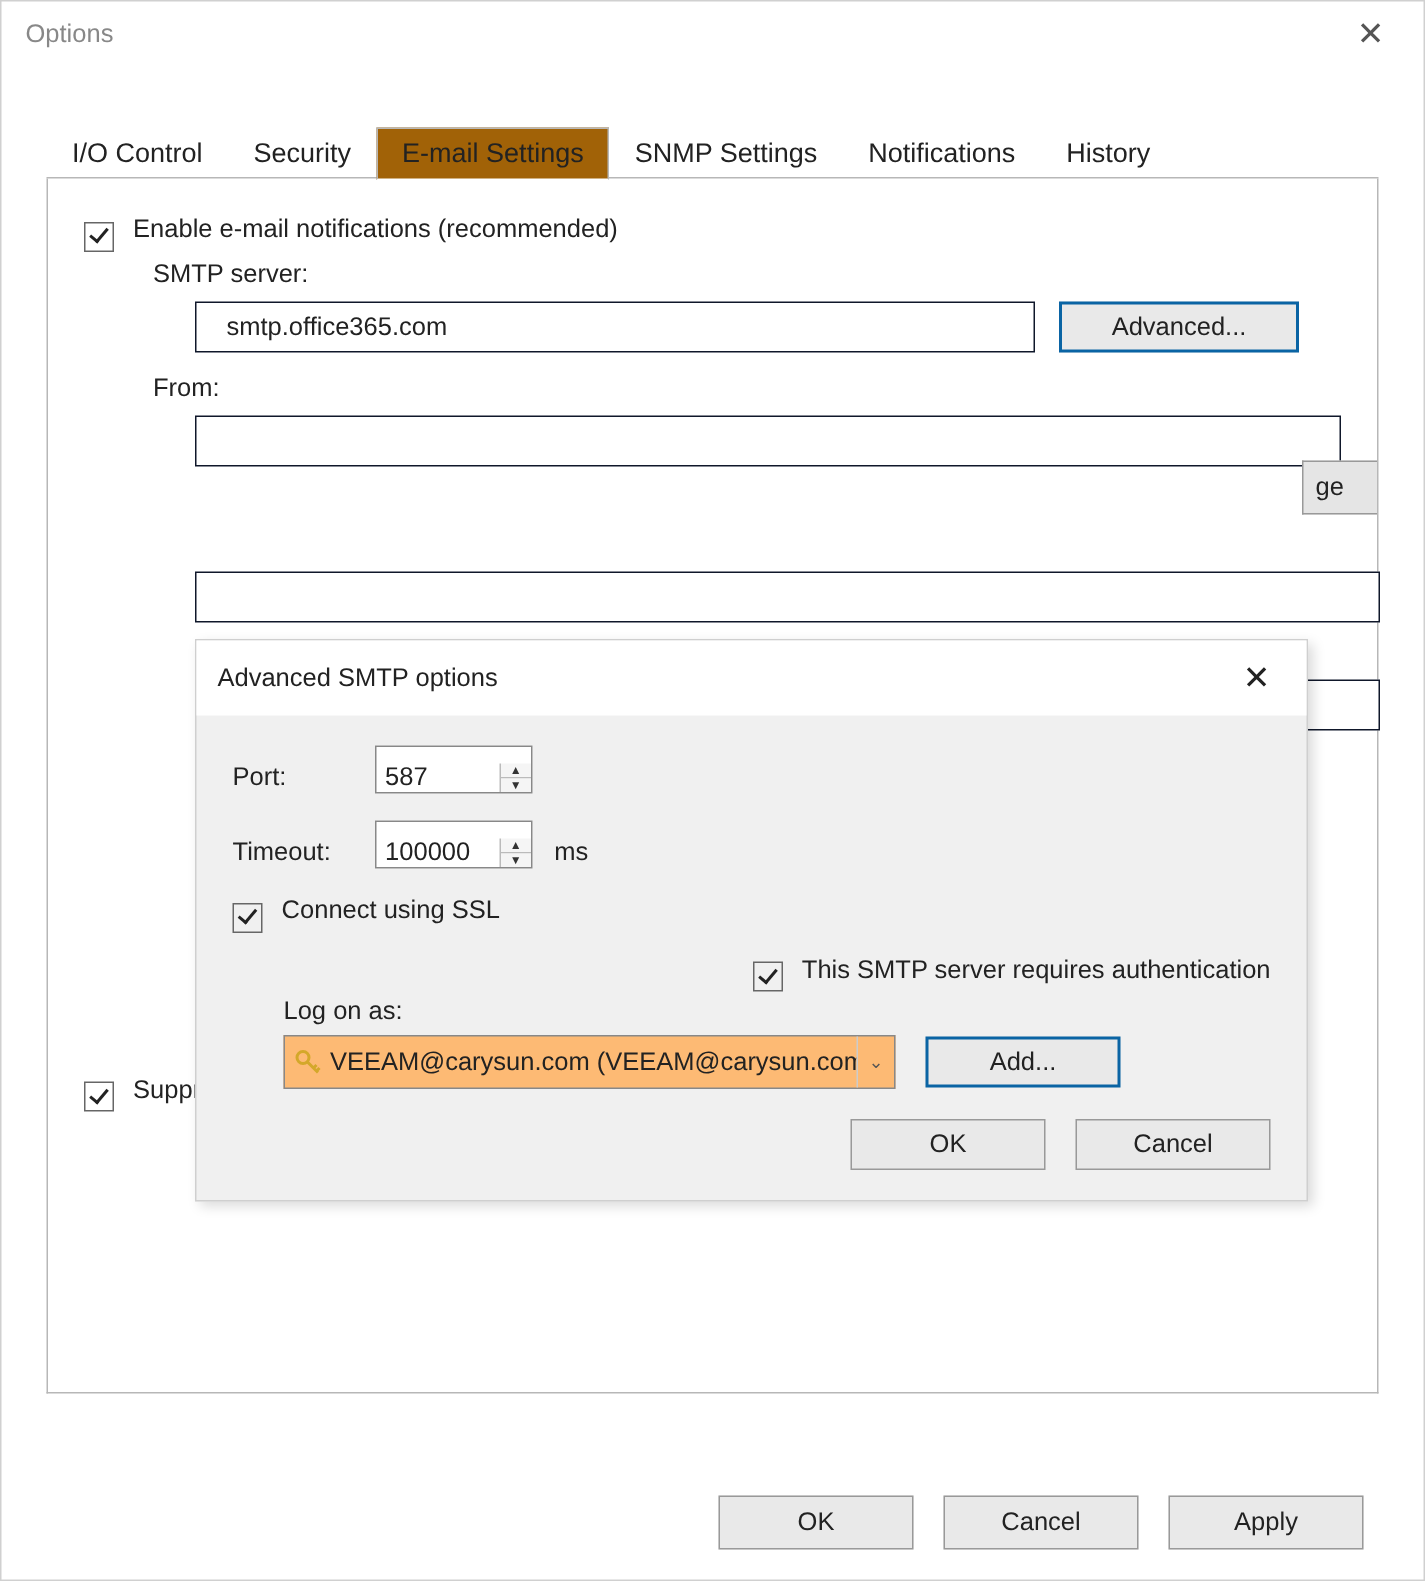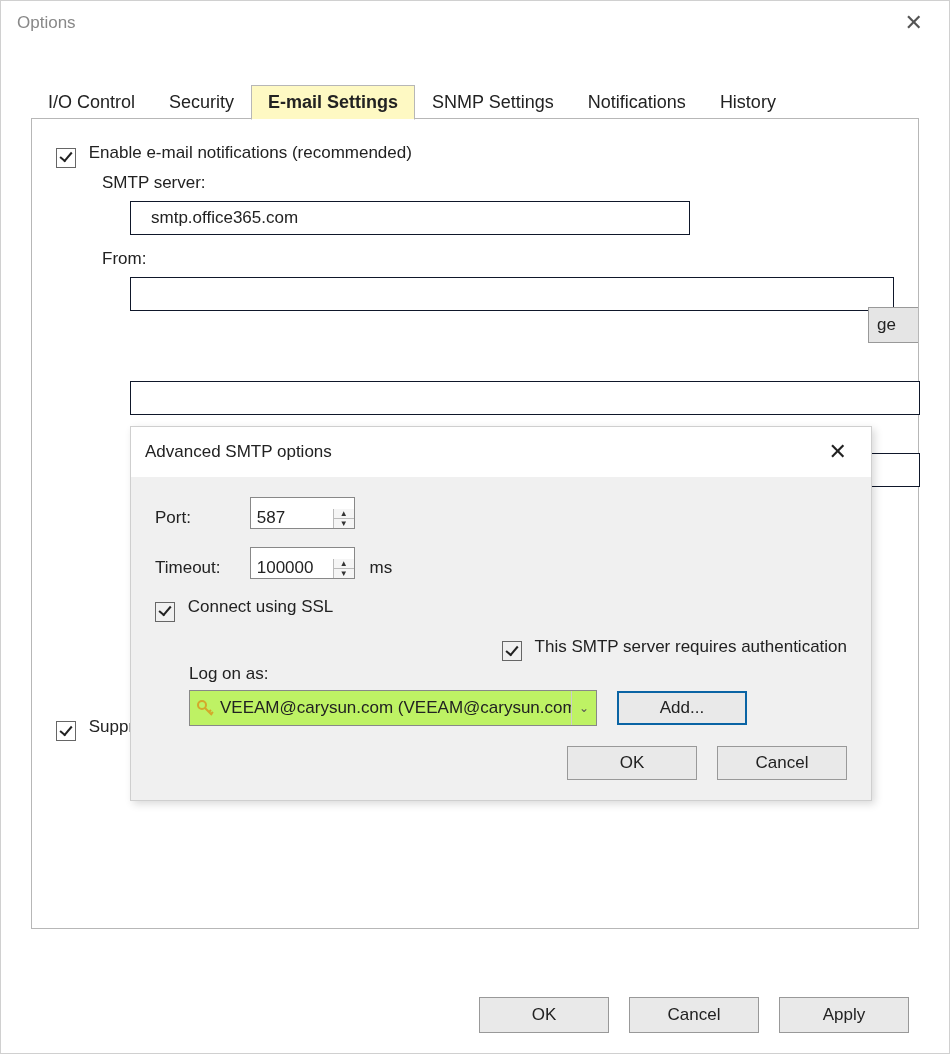--- a/index.html
+++ b/index.html
@@ -58,24 +58,23 @@
     border: 1px solid transparent;
     border-bottom: none;
     position: relative;
     z-index: 1;
     background: transparent;
     color: #222;
     font-size: 18px;
   }
   .tab.active {
     border-color: #b7b7b7;
-    background: #fef9c3;
+    background: #a16207;
     border-bottom: 1px solid #fff;
     margin-bottom: -1px;
-    font-weight: bold;
   }
   .tabbody {
     position: relative;
     margin: 0 30px 20px 30px;
     border: 1px solid #b7b7b7;
     border-top: none;
     padding: 24px 24px 100px 24px;
     height: 810px;
     box-sizing: border-box;
   }
@@ -203,21 +202,21 @@
     display: flex;
     align-items: center;
     gap: 20px;
     margin-left: 34px;
     margin-top: 6px;
   }
   .combo {
     display: flex;
     align-items: center;
     border: 1px solid #888;
-    background: #bef264;
+    background: #fdba74;
     height: 34px;
     width: 400px;
     padding-left: 6px;
   }
   .combo .key-icon { margin-right: 6px; display:flex; }
   .combo .txt { flex:1; overflow:hidden; white-space:nowrap; font-size:17px; }
   .combo .dd {
     width: 24px;
     text-align: center;
     border-left: 1px solid #ccc;
@@ -274,20 +273,21 @@
 
     <div class="row">
       <span class="chk checked"></span>
       <span>Enable e-mail notifications (recommended)</span>
     </div>
 
     <div class="indent">
       <div class="row">SMTP server:</div>
       <div class="field-row">
         <span class="text-input">smtp.office365.com</span>
+        <span class="btn primary" style="min-width:160px;">Advanced...</span>
       </div>
     </div>
 
     <div class="indent" style="margin-top:14px;">
       <div class="row">From:</div>
       <div class="field-row">
         <span class="text-input wide"></span>
       </div>
     </div>
 

